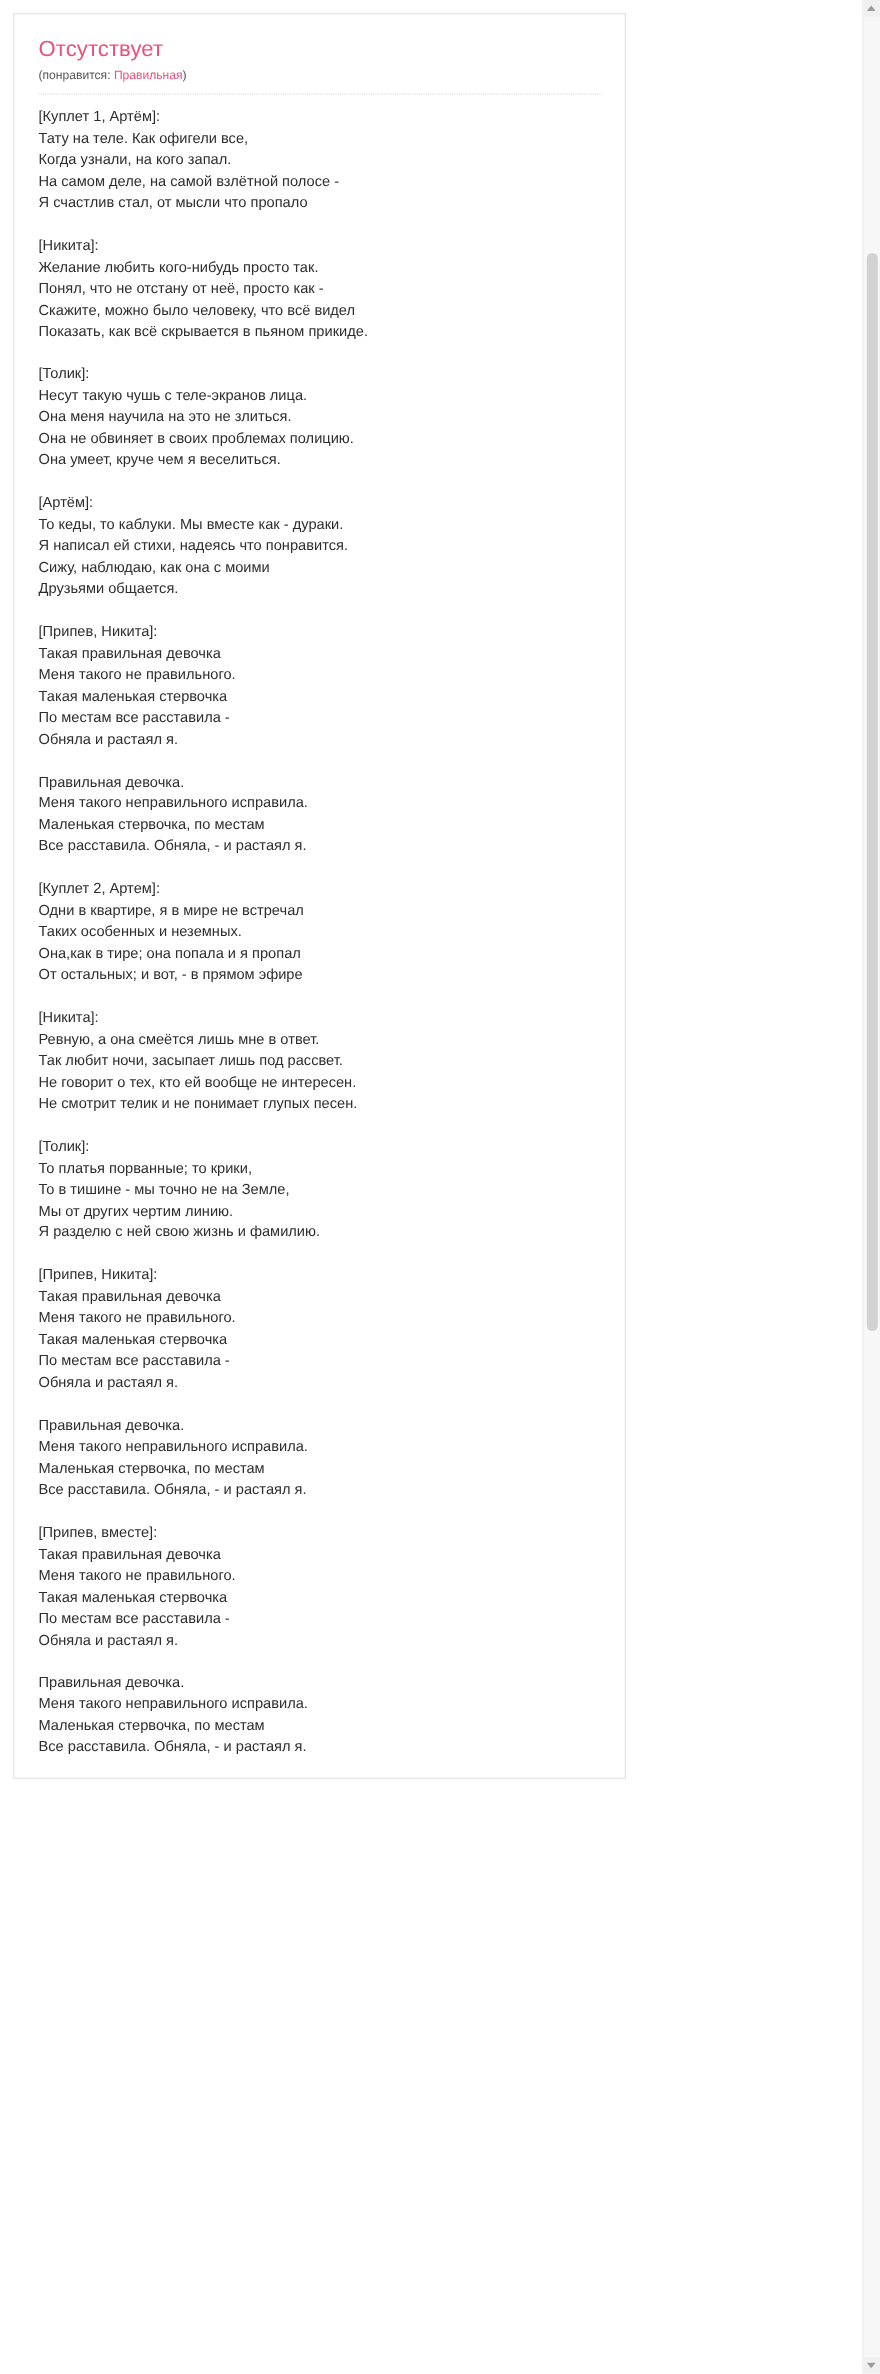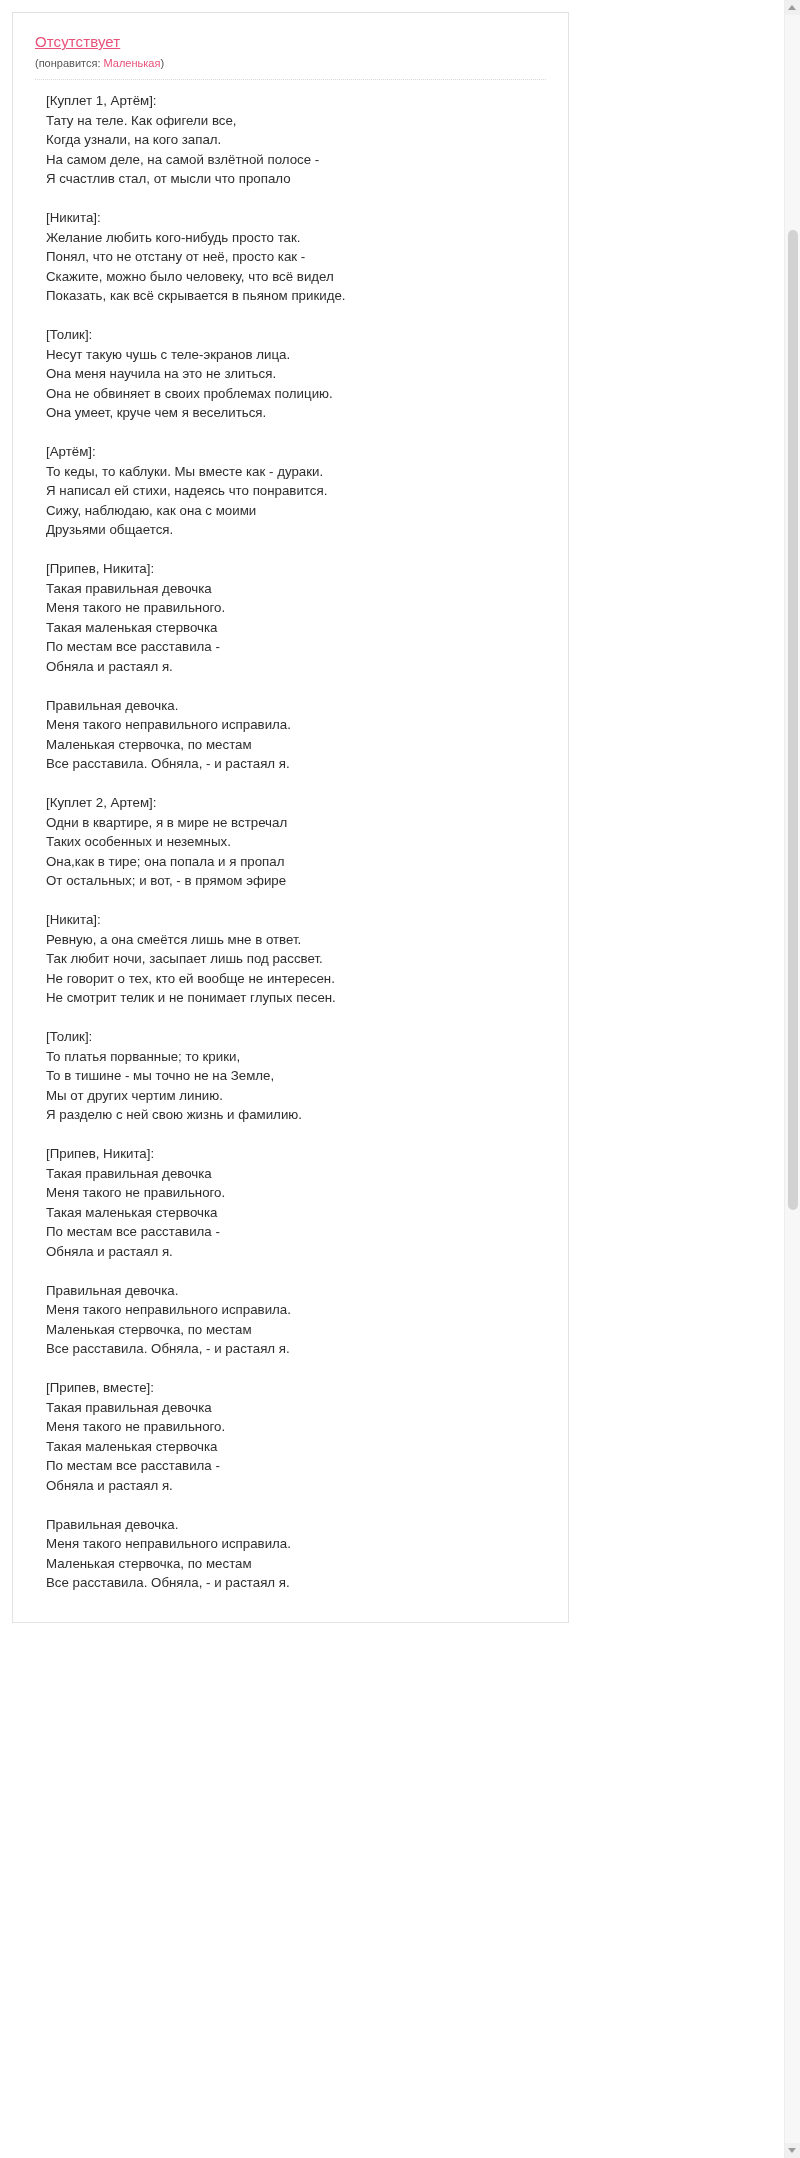--- a/index.html
+++ b/index.html
@@ -23,46 +23,45 @@
     position: absolute;
     left: 12px;
     top: 12px;
     width: 557px;
     box-sizing: border-box;
     border: 1px solid #e2e2e2;
     background: #ffffff;
     padding: 20px 22px 18px 22px;
   }
   .song-title {
-    font-size: 15px;
+    font-size: 20px;
     color: #e8517a;
     font-weight: normal;
     margin: 0 0 6px 0;
     line-height: 1.2;
     letter-spacing: 0.1px;
-    text-decoration: underline;
   }
   .artist-line {
     font-size: 11px;
     color: #555555;
     margin: 0 0 10px 0;
     padding-bottom: 10px;
     border-bottom: 1px dotted #d8d8d8;
   }
   .artist-line .artist-name {
     color: #e8517a;
     text-decoration: none;
   }
   .lyrics {
     font-size: 13.3px;
     line-height: 19.5px;
     color: #2e2e2e;
     white-space: pre-wrap;
     font-family: "Liberation Sans", sans-serif;
-    margin: 11px;
+    margin: 0;
   }
   
   .scroll-track {
     position: absolute;
     top: 0;
     right: 0;
     width: 15px;
     height: 100%;
     background: #f7f7f7;
     border-left: 1px solid #ededed;
@@ -98,21 +97,21 @@
   }
 </style>
 </head>
 <body>
 
 <div class="page">
 
   <div class="card">
     <h1 class="song-title">Отсутствует</h1>
 
-    <div class="artist-line"><span>(понравится: </span><a class="artist-name" href="#">Маленькая</a><span>)</span></div>
+    <div class="artist-line"><span>(понравится: </span><a class="artist-name" href="#">Правильная</a><span>)</span></div>
 
     <div class="lyrics">[Куплет 1, Артём]:
 Тату на теле. Как офигели все,
 Когда узнали, на кого запал.
 На самом деле, на самой взлётной полосе -
 Я счастлив стал, от мысли что пропало
 
 [Никита]:
 Желание любить кого-нибудь просто так.
 Понял, что не отстану от неё, просто как -

